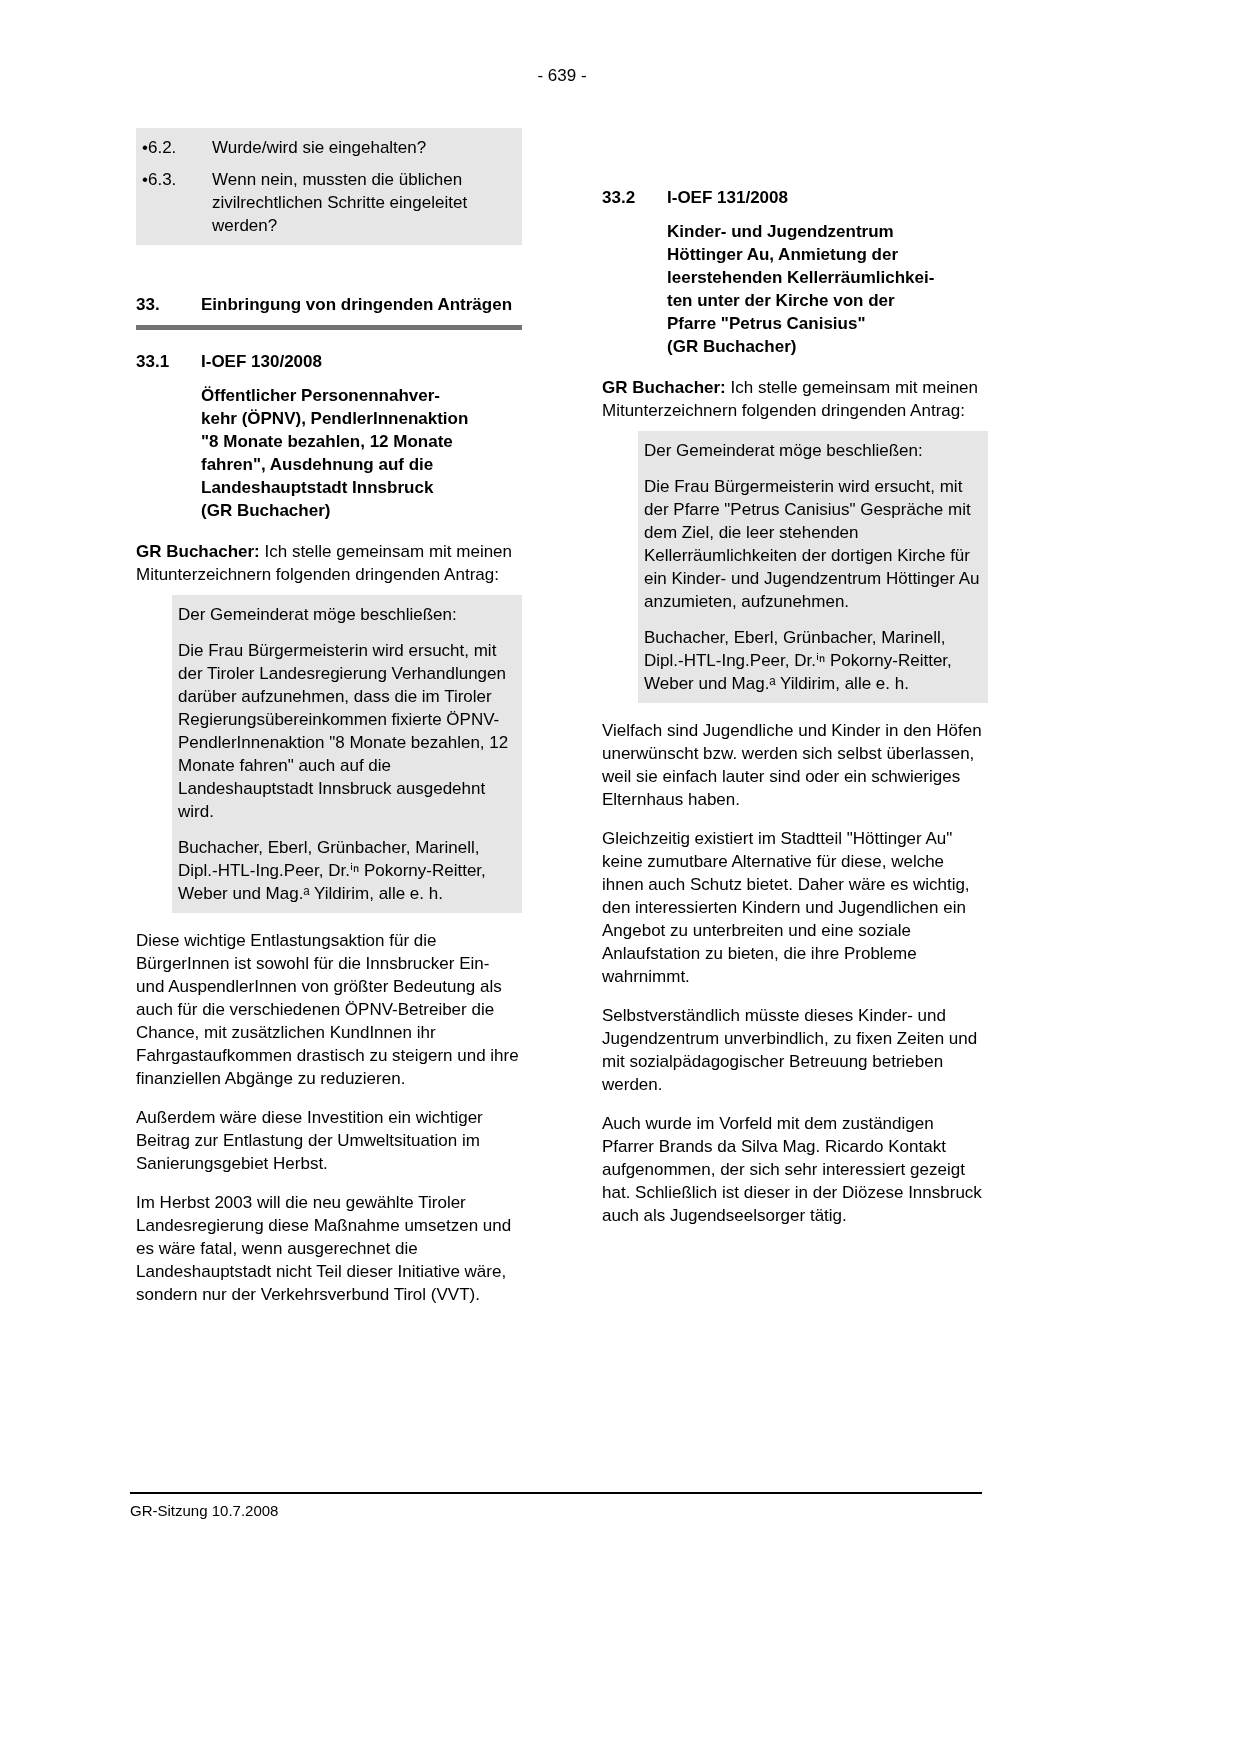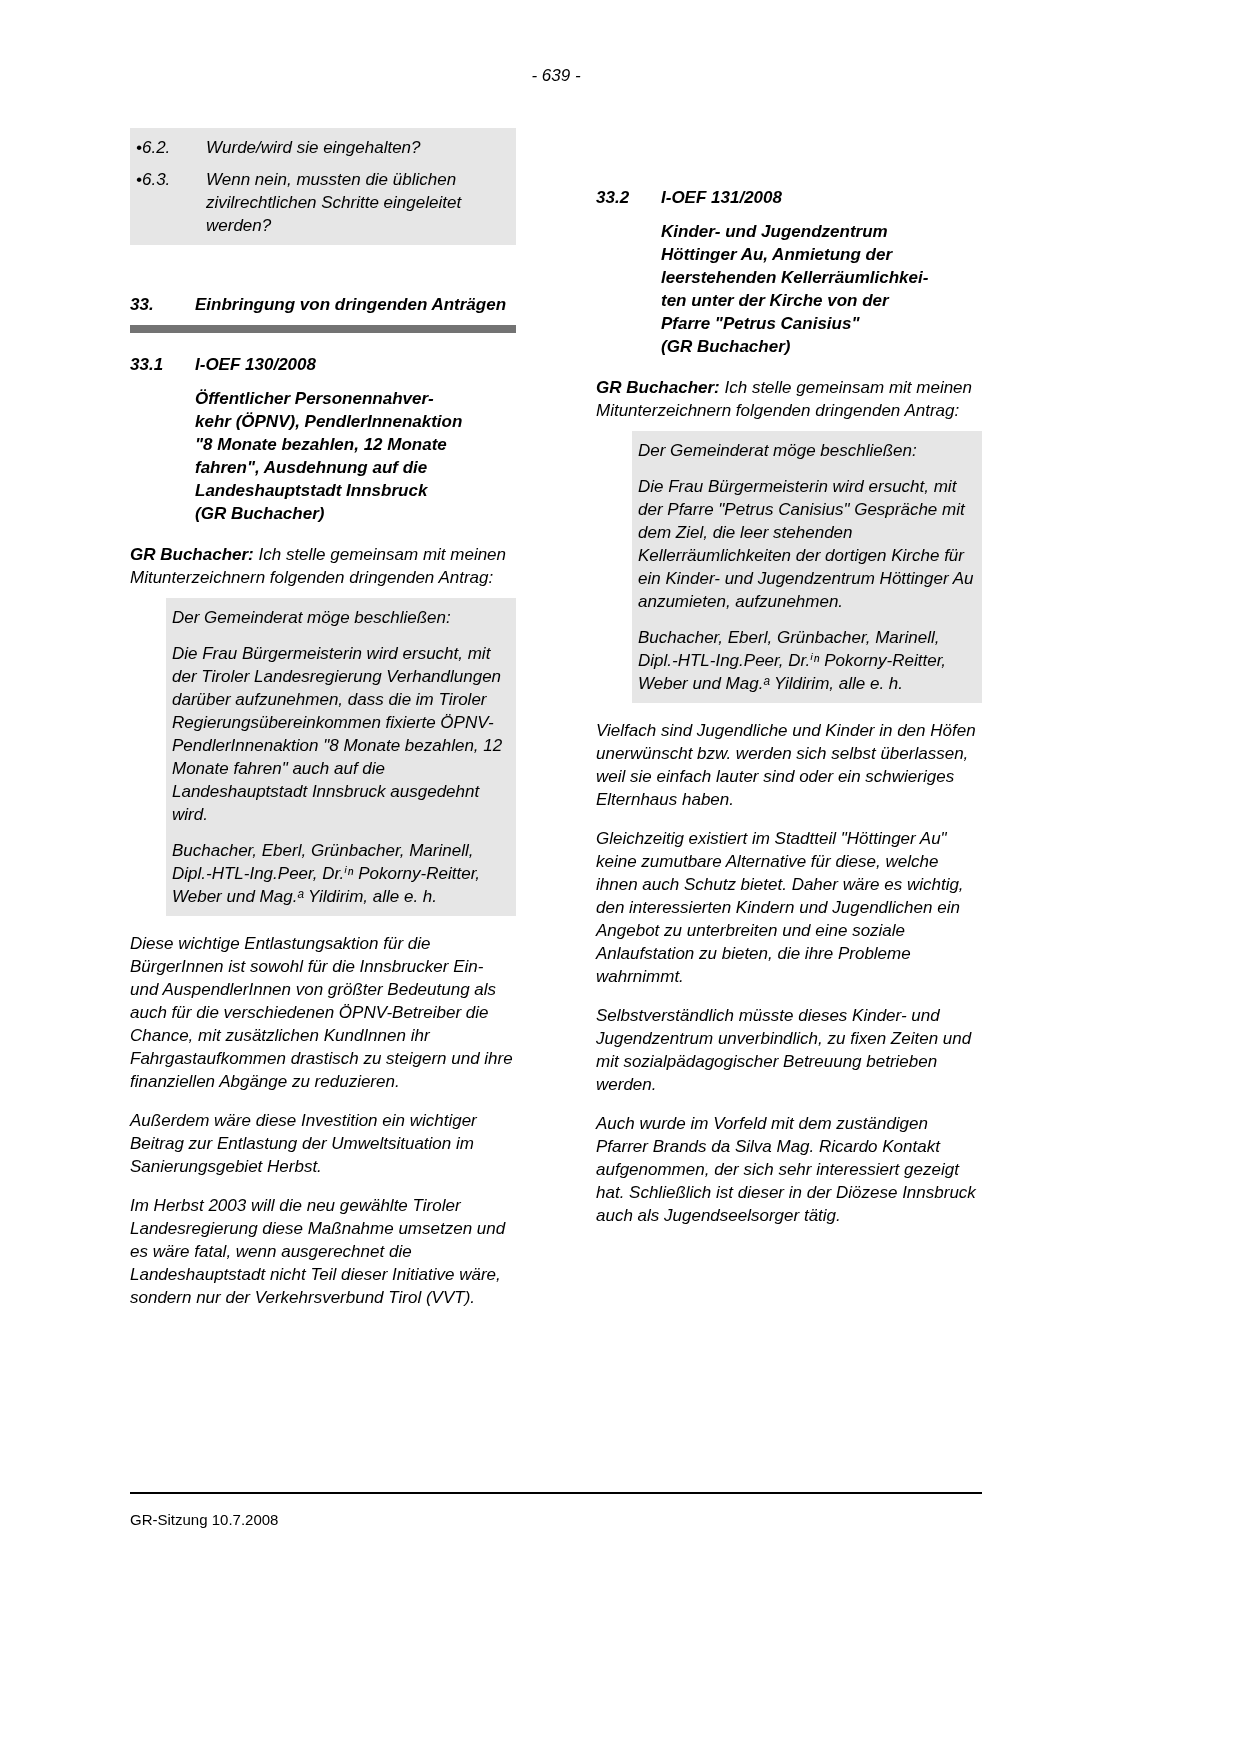--- a/index.html
+++ b/index.html
@@ -3,53 +3,53 @@
 <meta charset="utf-8">
 <style>
   * { margin:0; padding:0; box-sizing:border-box; }
   html, body { background:#ffffff; }
   body {
     width:1240px; height:1755px; position:relative;
     font-family:"Liberation Sans","DejaVu Sans",sans-serif;
     font-size:17px; line-height:23px; color:#000;
     overflow:hidden;
   }
-  .content { position:absolute; left:130px; top:0; width:852px;font-style:italic; }
+  .content { position:absolute; left:136px; top:0; width:852px; }
   .pagenum { margin-top:64px; margin-bottom:41px; text-align:center; }
   .cols { display:flex; gap:80px; align-items:flex-start; }
   .col { width:395px; }
   .col > :first-child { margin-top:0; }
 
   .hl { background:#e6e6e6; }
   .checklist { padding:8px 6px; }
   .check-item { display:flex; }
   .check-item + .check-item { margin-top:9px; }
   .hang-label { flex:0 0 70px; }
   .hang-text { flex:1; }
 
   .sig-block { margin-top:5px; padding:6px; }
 
-  .section-heading { margin-top:48px; display:flex; font-weight:bold; border-bottom:8px solid #737373; padding-bottom:9px; }
+  .section-heading { margin-top:48px; display:flex; font-weight:bold; border-bottom:5px solid #737373; padding-bottom:9px; }
   .section-heading .num { flex:0 0 65px; }
   .section-heading .stitle { flex:1; }
 
   .subsection { margin-top:20px; display:flex; font-weight:bold; }
   .subsection.s2 { margin-top:58px; }
   .subsection .num { flex:0 0 65px; }
 
   .subsection-title { margin-top:11px; margin-left:65px; font-weight:bold; white-space:pre-line; }
 
   .para { margin-top:16px; }
   .speaker { margin-top:18px; }
   .lead { font-weight:bold; }
 
   .motion { margin-top:9px; padding:8px 6px;margin-left:36px; }
   .motion p + p { margin-top:13px; }
 
-  .footer { position:absolute; left:130px; top:1492px; width:852px; border-top:2px solid #000; padding-top:16px; font-size:15px; line-height:20px; }
+  .footer { position:absolute; left:130px; top:1492px; width:852px; border-top:2px solid #000; padding-top:7px; font-size:15px; line-height:20px; }
 </style>
 </head>
 <body>
 
 <div class="content">
 
   <div class="pagenum">- 639 -</div>
 
   <div class="cols">
 

